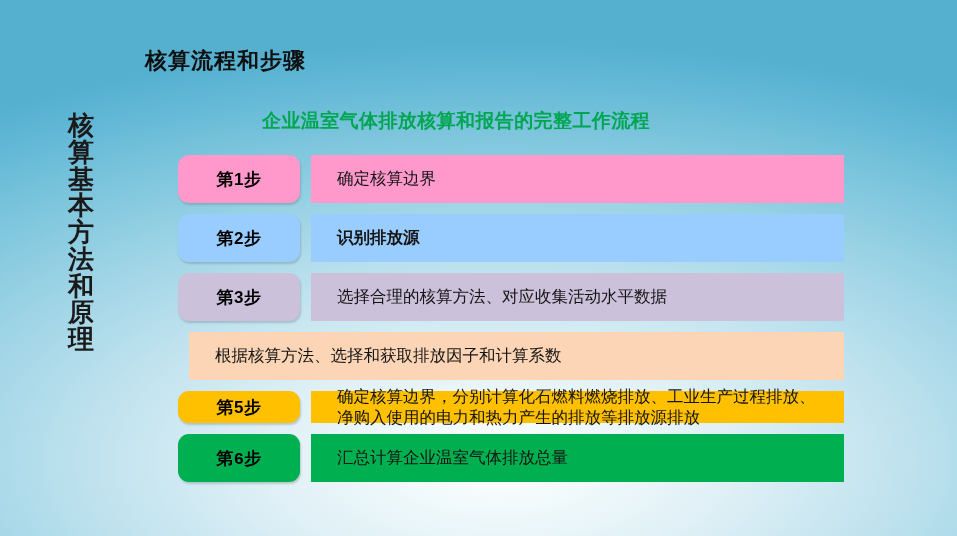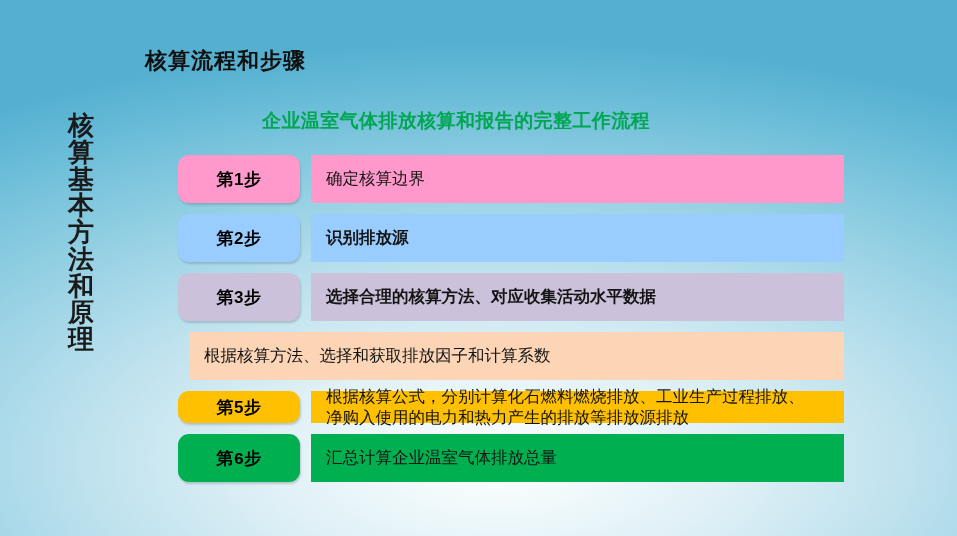--- a/index.html
+++ b/index.html
@@ -102,21 +102,21 @@
     color: #000000;
     box-shadow: 1px 2px 2px rgba(90,110,120,0.30);
     letter-spacing: 0.5px;
   }
   .step-bar {
     margin-left: 11px;
     flex: 1 1 auto;
     display: flex;
     flex-direction: column;
     justify-content: center;
-    padding-left: 15px;
+    padding-left: 26px;
     padding-right: 8px;
     box-sizing: border-box;
     font-size: 16.5px;
     color: #141414;
     line-height: 1.30;
   }
   .step-bar .line {
     display: block;
     white-space: nowrap;
   }
@@ -150,33 +150,33 @@
         </div>
       </div>
       <div class="step-row">
         <div class="step-pill" style="background: rgb(153, 204, 255);">第2步</div>
         <div class="step-bar" style="background: rgb(153, 204, 255); font-weight: bold;">
           <span class="line">识别排放源</span>
         </div>
       </div>
       <div class="step-row">
         <div class="step-pill" style="background: rgb(204, 193, 218); text-align: center;">第3步</div>
-        <div class="step-bar" style="background: rgb(204, 193, 218); font-weight: bold;">
+        <div class="step-bar" style="background: rgb(204, 193, 218);">
           <span class="line">选择合理的核算方法、对应收集活动水平数据</span>
         </div>
       </div>
       <div class="step-row">
         <div class="step-bar" style="background: rgb(251, 213, 181);">
           <span class="line">根据核算方法、选择和获取排放因子和计算系数</span>
         </div>
       </div>
       <div class="step-row tall">
         <div class="step-pill" style="background: rgb(255, 192, 0);">第5步</div>
         <div class="step-bar" style="background: rgb(255, 192, 0);">
-          <span class="line">根据核算公式，分别计算化石燃料燃烧排放、工业生产过程排放、</span>
+          <span class="line">确定核算边界，分别计算化石燃料燃烧排放、工业生产过程排放、</span>
           <span class="line">净购入使用的电力和热力产生的排放等排放源排放</span>
         </div>
       </div>
       <div class="step-row">
         <div class="step-pill" style="background: rgb(0, 176, 80); font-family: Liberation Mono, monospace;">第6步</div>
         <div class="step-bar" style="background: rgb(0, 176, 80);">
           <span class="line">汇总计算企业温室气体排放总量</span>
         </div>
       </div>
     </div>

